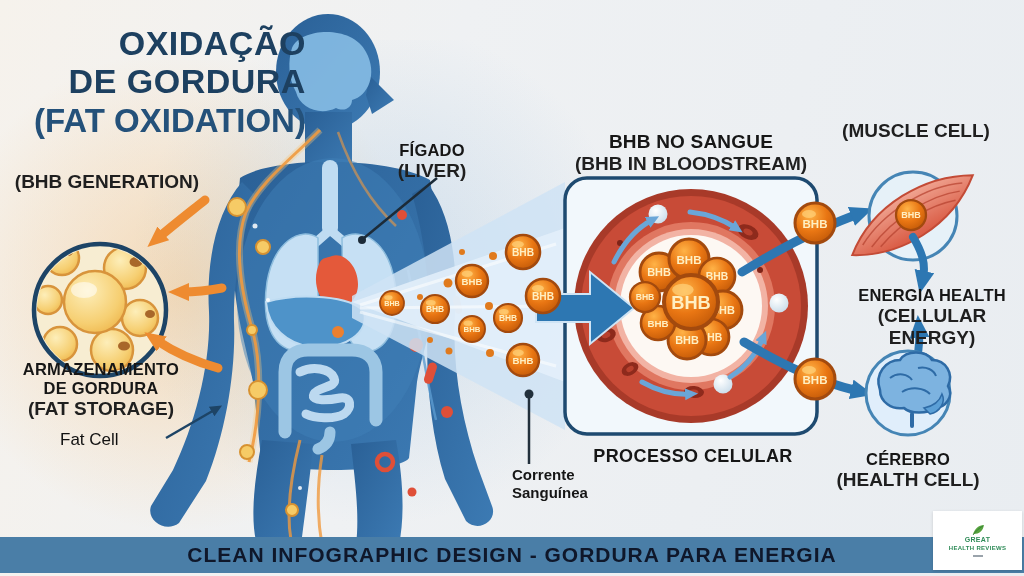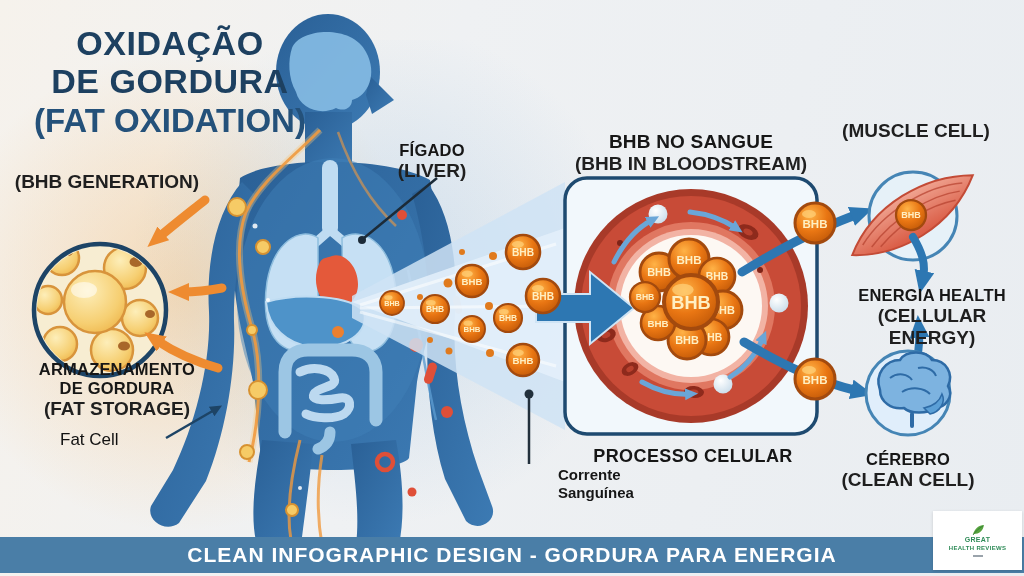--- a/index.html
+++ b/index.html
@@ -11,30 +11,30 @@
   .glow{position:absolute;pointer-events:none;}
   .glow-warm{left:0;top:60px;width:480px;height:480px;
     background:radial-gradient(circle at 38% 48%,rgba(246,197,134,.55),rgba(246,197,134,0) 62%);}
   .glow-body{left:120px;top:40px;width:520px;height:520px;
     background:radial-gradient(circle at 50% 45%,rgba(125,175,218,.28),rgba(125,175,218,0) 65%);}
   svg.scene{position:absolute;left:0;top:0;}
   svg text{font-family:"Liberation Sans",sans-serif;}
   .lbl{position:absolute;text-align:center;line-height:1.15;color:#161616;}
   .lbl .pt{font-weight:800;font-size:16.5px;letter-spacing:.2px;}
   .lbl .en{font-weight:600;font-size:19px;color:#1f1f1f;}
-  .title{position:absolute;left:34px;top:24px;text-align:center;color:#1d4060;}
+  .title{position:absolute;left:34px;top:24px;text-align:right;color:#1d4060;}
   .title .t1{font-weight:800;font-size:34px;line-height:1.12;letter-spacing:.5px;}
   .title .t2{font-weight:600;font-size:33px;line-height:1.3;color:#24517a;}
   .big .pt{font-size:19px;}
   .proc{font-weight:800;font-size:18px;letter-spacing:.4px;}
-  .corr{position:absolute;left:512px;top:466px;text-align:left;font-weight:800;font-size:15px;line-height:1.18;color:#161616;margin-left:46px;}
+  .corr{position:absolute;left:512px;top:466px;text-align:left;font-weight:800;font-size:15px;line-height:1.18;color:#161616;}
   .fatcell{position:absolute;left:60px;top:430px;font-weight:400;font-size:17px;color:#111;}
   .footer{
     position:absolute;left:0;top:537px;width:1024px;height:36px;
-    background:#4a7ea7;color:#ffffff;font-weight:800;font-size:21px;
+    background:#4a7ea7;color:#0f172a;font-weight:800;font-size:21px;
     letter-spacing:1px;text-align:center;line-height:36px;
   }
   .logo-box{
     position:absolute;left:933px;top:511px;width:89px;height:59px;background:#ffffff;
     box-shadow:0 1px 3px rgba(0,0,0,.15);display:flex;flex-direction:column;
     align-items:center;justify-content:center;z-index:5;
   }
   .logo-box .l1{font-size:7px;font-weight:800;color:#2e8b57;letter-spacing:.3px;line-height:1.2;}
   .logo-box .l2{font-size:6px;font-weight:700;color:#2e8b57;letter-spacing:.3px;line-height:1.2;}
   .logo-box .bar{width:10px;height:2px;background:#9aa3ab;margin-top:3px;}
@@ -373,21 +373,21 @@
   <div class="title">
     <div class="t1">OXIDAÇÃO</div>
     <div class="t1">DE GORDURA</div>
     <div class="t2">(FAT OXIDATION)</div>
   </div>
 
   <div class="lbl" style="left:12px;top:171px;width:190px;">
     <div class="en">(BHB GENERATION)</div>
   </div>
 
-  <div class="lbl" style="left:16px;top:360px;width:202px;">
+  <div class="lbl" style="left:0px;top:360px;width:202px;">
     <div class="pt">ARMAZENAMENTO</div>
     <div class="pt">DE GORDURA</div>
     <div class="en">(FAT STORAGE)</div>
   </div>
 
   <div class="fatcell">Fat Cell</div>
 
   <div class="lbl" style="left:372px;top:141px;width:120px;">
     <div class="pt">FÍGADO</div>
     <div class="en">(LIVER)</div>
@@ -411,21 +411,21 @@
     <div class="en">(MUSCLE CELL)</div>
   </div>
 
   <div class="lbl" style="left:840px;top:286px;width:184px;">
     <div class="pt">ENERGIA HEALTH</div>
     <div class="en">(CELLULAR ENERGY)</div>
   </div>
 
   <div class="lbl" style="left:820px;top:450px;width:176px;">
     <div class="pt">CÉREBRO</div>
-    <div class="en">(CLEAN CELL)</div>
+    <div class="en">(HEALTH CELL)</div>
   </div>
 
   <div class="footer">CLEAN INFOGRAPHIC DESIGN - GORDURA PARA ENERGIA</div>
 
   <div class="logo-box">
     <svg width="14" height="12" viewBox="0 0 14 12">
       <path d="M 2 11 C 3 5 8 1 13 1 C 12 7 8 10 3 10 Z" fill="#57a33e"></path>
       <path d="M 2 11 C 5 7 8 4 12 2" stroke="#2e7d32" stroke-width="0.8" fill="none"></path>
     </svg>
     <div class="l1">GREAT</div>

